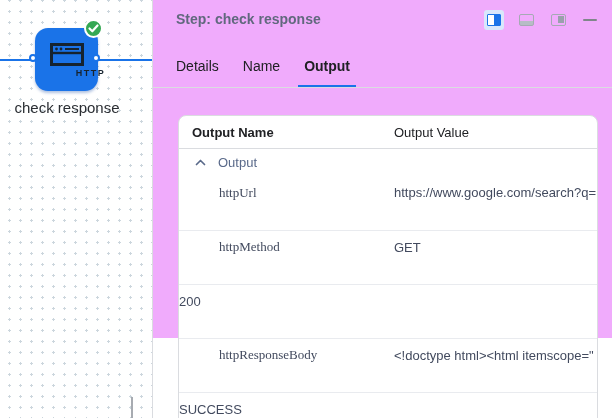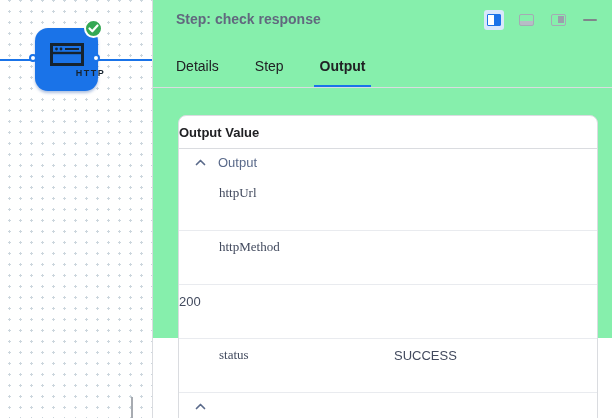--- a/index.html
+++ b/index.html
@@ -22,35 +22,35 @@
   .port-l { left:29px; top:54px; }
   .port-r { left:92px; top:54px; }
   .badge { position:absolute; left:84px; top:19px; width:19px; height:19px; background:#34a853;
     border:2px solid #fff; border-radius:50%; display:flex; align-items:center; justify-content:center; }
   .node-label { position:absolute; left:0; top:99px; width:134px; text-align:center;
     font-size:15px; color:#2b2e33; }
   .edge-stub { position:absolute; left:131px; top:397px; width:2px; height:21px; background:#a7abb1; }
   .divider { position:absolute; left:152px; top:0; width:1px; height:418px; background:#dadce0; }
 
   
-  .panel { position:absolute; left:153px; top:0; width:459px; height:338px; background:#86efac; }
+  .panel { position:absolute; left:153px; top:0; width:459px; height:338px; background:#f0abfc; }
   .panel-title { position:absolute; left:23px; top:11px; font-size:14px; font-weight:600; color:#61687e; }
   .controls { position:absolute; right:12px; top:10px; display:flex; align-items:center; gap:12px; }
   .ctl-btn { width:20px; height:20px; display:flex; align-items:center; justify-content:center;
     border-radius:3px; cursor:pointer; }
   .ctl-btn.active { background:#d9e7fb; }
   .ic-split { width:14px; height:12px; border:1.5px solid #1a73e8; border-radius:1px;
     background:linear-gradient(to right,#fff 50%,#1a73e8 50%); }
   .ic-bottom { width:15px; height:12px; border:1.5px solid #a5aab4; border-radius:2px;
     background:linear-gradient(to bottom,transparent 58%,#b7bcc6 58%); }
   .ic-right { position:relative; width:15px; height:12px; border:1.5px solid #a5aab4; border-radius:2px; }
   .ic-right span { position:absolute; right:1px; top:1px; width:6px; height:7px; background:#9aa0ac; }
   .ic-dash { width:14px; height:2px; background:#80868b; border-radius:1px; }
 
-  .tabs { position:absolute; left:17px; top:58px; display:flex; gap:24px; }
+  .tabs { position:absolute; left:17px; top:58px; display:flex; gap:12px; }
   .tab { padding:0 6px 11px; font-size:14px; line-height:16px; color:#202124; cursor:pointer; }
   .tab.active { font-weight:700; border-bottom:3px solid #1a73e8; }
   .tabs-border { position:absolute; left:0; right:0; top:87px; height:1px; background:#dadce0; }
 
   
   .table-card { position:absolute; left:25px; top:115px; width:420px; border:1px solid #dadce0;
     border-radius:8px; background:#fff; overflow:hidden; }
   .trow { display:flex; align-items:center; }
   .thead { height:33px; border-bottom:1px solid #dadce0; font-weight:700; font-size:13px; color:#202124; }
   .trow.group { height:27px; }
@@ -81,20 +81,21 @@
         <span class="http-text">HTTP</span>
       </div>
     </div>
     <span class="port port-l"></span>
     <span class="port port-r"></span>
     <span class="badge">
       <svg width="13" height="11" viewBox="0 0 13 11">
         <polyline points="2.5,5.5 5.3,8.3 10.5,2.5" fill="none" stroke="#fff" stroke-width="2.2" stroke-linecap="round" stroke-linejoin="round"></polyline>
       </svg>
     </span>
+    <div class="node-label">check response</div>
     <div class="edge-stub"></div>
   </div>
 
   <div class="divider"></div>
 
   <div class="panel">
     <div class="panel-title">Step: check response</div>
 
     <div class="controls">
       <span class="ctl-btn active">
@@ -108,50 +109,56 @@
             <span></span>
           </span>
         </span>
       <span class="ctl-btn">
           <span class="ic-dash"></span>
         </span>
     </div>
 
     <div class="tabs">
       <span class="tab">Details</span>
-      <span class="tab">Step</span>
+      <span class="tab">Name</span>
       <span class="tab active">Output</span>
     </div>
     <div class="tabs-border"></div>
 
     <div class="table-card">
       <div class="trow thead">
-        <span class="cell-value" style="font-weight:700;color:#202124;">Output Value</span>
+        <span class="cell-name">Output Name</span>
+        <span class="cell-value" style="font-weight:400;color:#202124;">Output Value</span>
       </div>
 
       <div class="trow group">
         <span class="chev">
           <svg width="11" height="7" viewBox="0 0 11 7">
               <path d="M1.5 5.5 L5.5 1.5 L9.5 5.5" fill="none" stroke="#5a6a8a" stroke-width="1.7" stroke-linecap="round" stroke-linejoin="round"></path>
             </svg>
         </span>
         <span class="group-label">Output</span>
       </div>
 
       <div class="trow item">
         <span class="cell-name">httpUrl</span>
+        <span class="cell-value">https://www.google.com/search?q=</span>
       </div>
       <div class="trow item sep">
         <span class="cell-name">httpMethod</span>
+        <span class="cell-value">GET</span>
       </div>
       <div class="trow item sep">
         <span class="cell-value">200</span>
       </div>
       <div class="trow item sep">
-        <span class="cell-name">status</span>
+        <span class="cell-name">httpResponseBody</span>
+        <span class="cell-value">&lt;!doctype html&gt;&lt;html itemscope="</span>
+      </div>
+      <div class="trow item sep">
         <span class="cell-value">SUCCESS</span>
       </div>
 
       <div class="trow group sep">
         <span class="chev">
           <svg width="11" height="7" viewBox="0 0 11 7">
               <path d="M1.5 5.5 L5.5 1.5 L9.5 5.5" fill="none" stroke="#5a6a8a" stroke-width="1.7" stroke-linecap="round" stroke-linejoin="round"></path>
             </svg>
         </span>
       </div>

